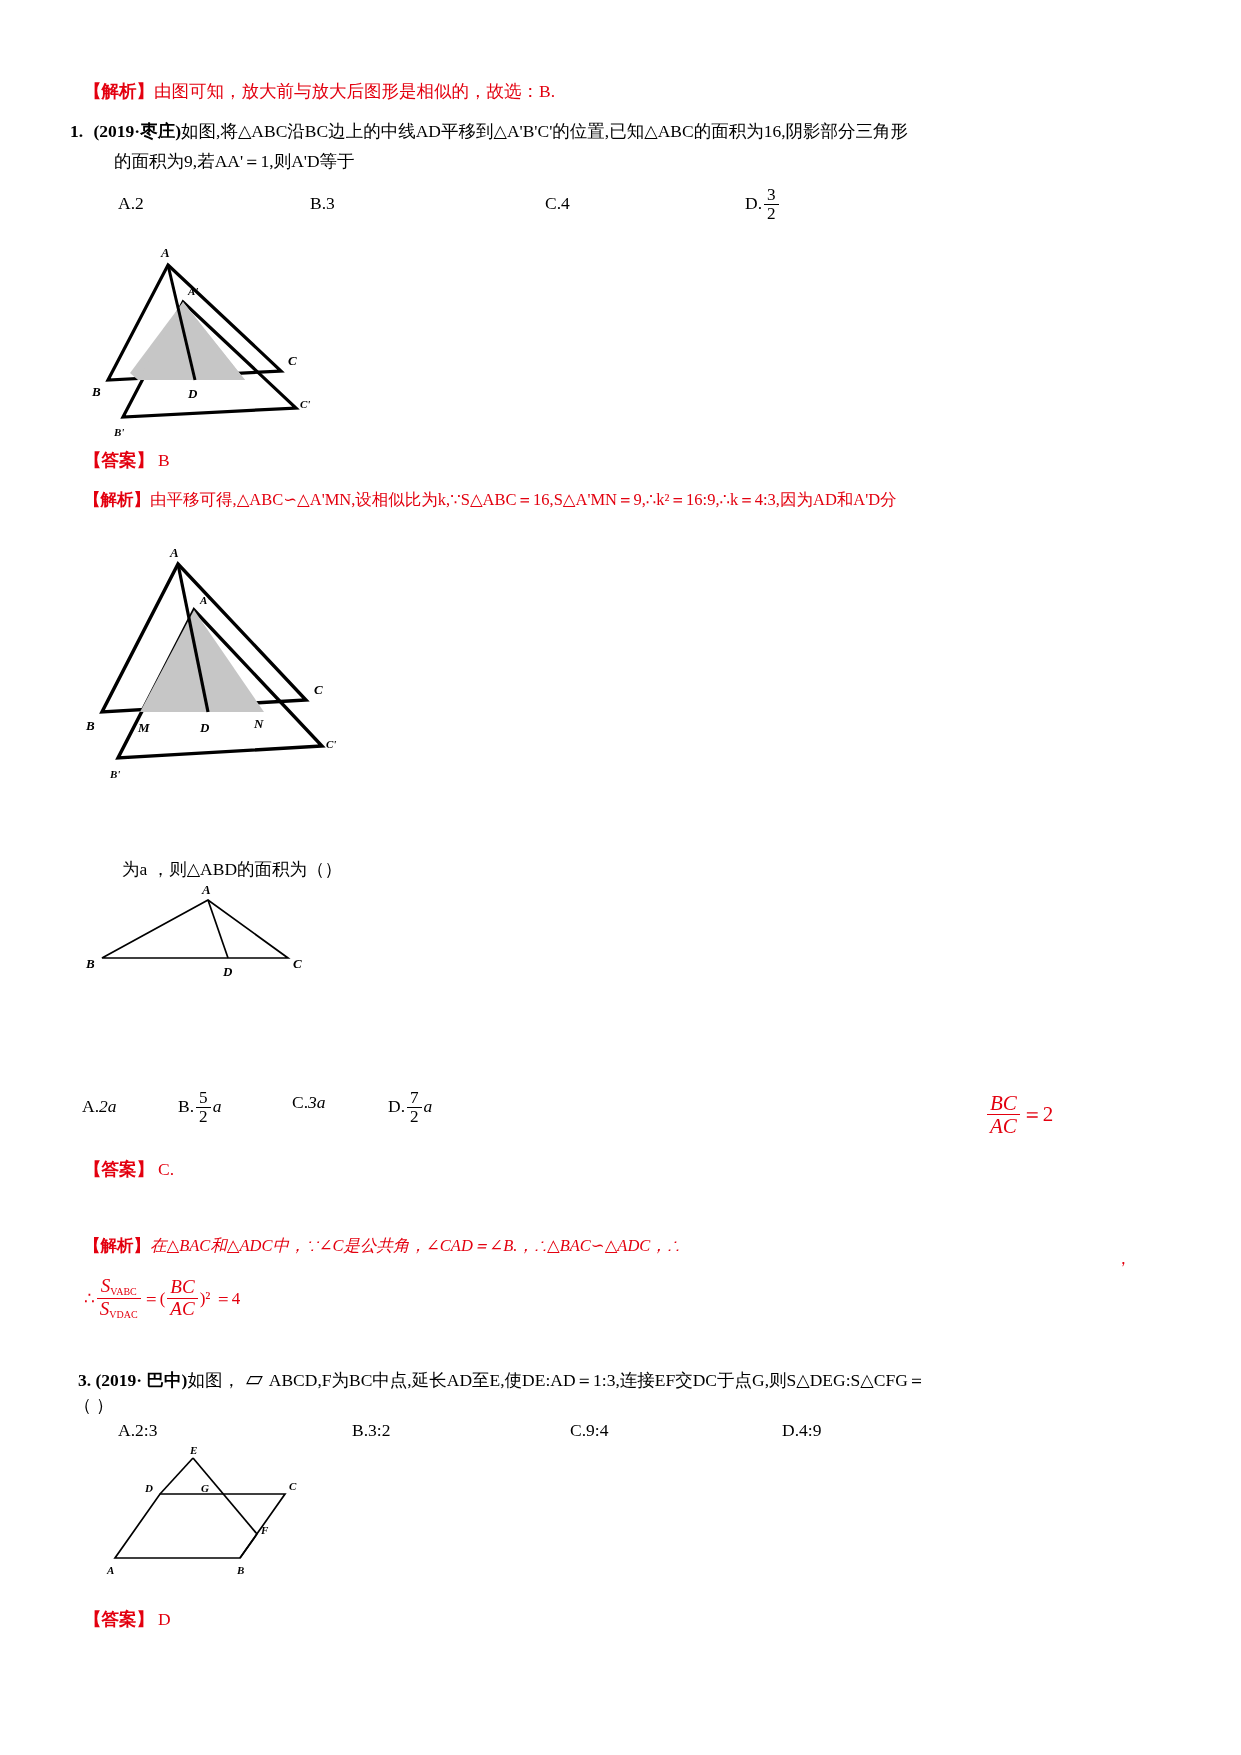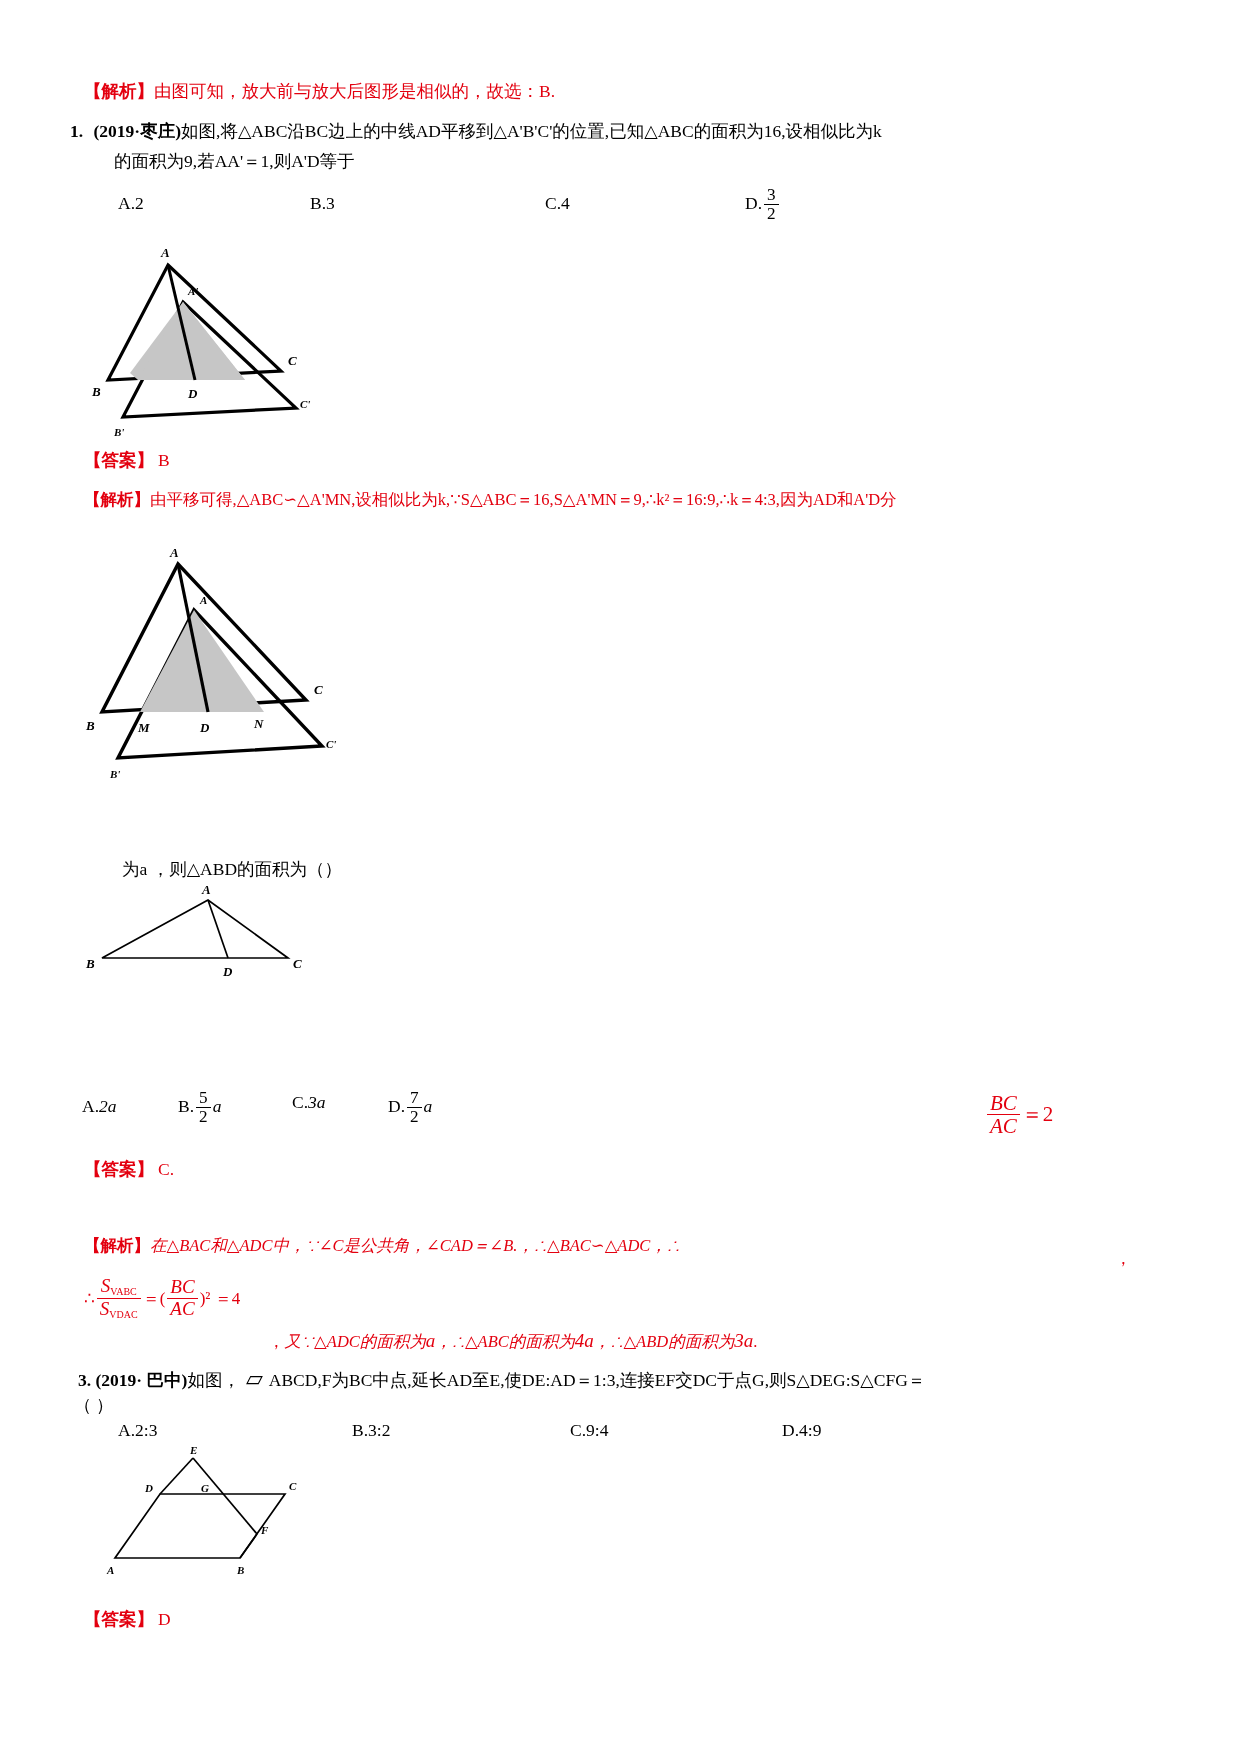--- a/index.html
+++ b/index.html
@@ -81,21 +81,21 @@
 <body>
 
 <div class="page">
 
   <div class="line" style="left:84px; top:78px;">
     <span class="tag">【解析】</span><span class="red">由图可知，放大前与放大后图形是相似的，故选：B.</span>
   </div>
 
   <div class="line" style="left:70px; top:118px;">
     <span class="num">1.</span>
-    <span class="num" style="margin-left:6px;">(2019·枣庄)</span><span>如图,将△ABC沿BC边上的中线AD平移到△A'B'C'的位置,已知△ABC的面积为16,设相似比为k</span>
+    <span class="num" style="margin-left:6px;">(2019·枣庄)</span><span>如图,将△ABC沿BC边上的中线AD平移到△A'B'C'的位置,已知△ABC的面积为16,阴影部分三角形</span>
   </div>
   <div class="line" style="left:114px; top:148px;">
     <span>的面积为9,若AA'＝1,则A'D等于</span>
   </div>
 
   <div class="opt" style="left:118px; top:193px;">
     <span>A.</span><span>2</span>
   </div>
   <div class="opt" style="left:310px; top:193px;">
     <span>B.</span><span>3</span>
@@ -193,23 +193,20 @@
 
   <div class="abs red" style="left:985px; top:1092px; font-size:21px;">
     <span class="frac redf" style="font-size:21px;"><span class="n ital">BC</span><span class="d ital">AC</span></span><span>＝2</span>
   </div>
   <div class="abs red" style="left:1115px; top:1248px; font-size:16.5px;">，</div>
 
   <div class="abs red" style="left:84px; top:1276px; font-size:17px;">
     <span>∴</span><span class="frac redf" style="font-size:19px;"><span class="n"><span class="ital">S</span><span class="sub">VABC</span></span><span class="d"><span class="ital">S</span><span class="sub">VDAC</span></span></span><span>＝(</span><span class="frac redf" style="font-size:19px;"><span class="n ital">BC</span><span class="d ital">AC</span></span><span>)² ＝4</span>
   </div>
 
-  <div class="abs red" style="left:268px; top:1330px; font-size:16.5px; white-space:nowrap;">
-    <span>，</span><span class="ital">又∵△ADC的面积为</span><span class="ital" style="font-size:19px;">a</span><span class="ital">，∴△ABC的面积为</span><span class="ital" style="font-size:19px;">4a</span><span class="ital">，∴△ABD的面积为</span><span class="ital" style="font-size:19px;">3a</span><span>.</span>
-  </div>
 
   <div class="line" style="left:78px; top:1362px;">
     <span class="num">3.</span>
     <span class="num">(2019· 巴中)</span><span>如图，</span><span style="font-weight:bold; font-size:22px; margin:0 6px;">▱</span><span>ABCD,F为BC中点,延长AD至E,使DE:AD＝1:3,连接EF交DC于点G,则S△DEG:S△CFG＝</span>
   </div>
   <div class="line" style="left:74px; top:1392px;">
     <span>（    ）</span>
   </div>
 
   <div class="opt" style="left:118px; top:1420px;">

